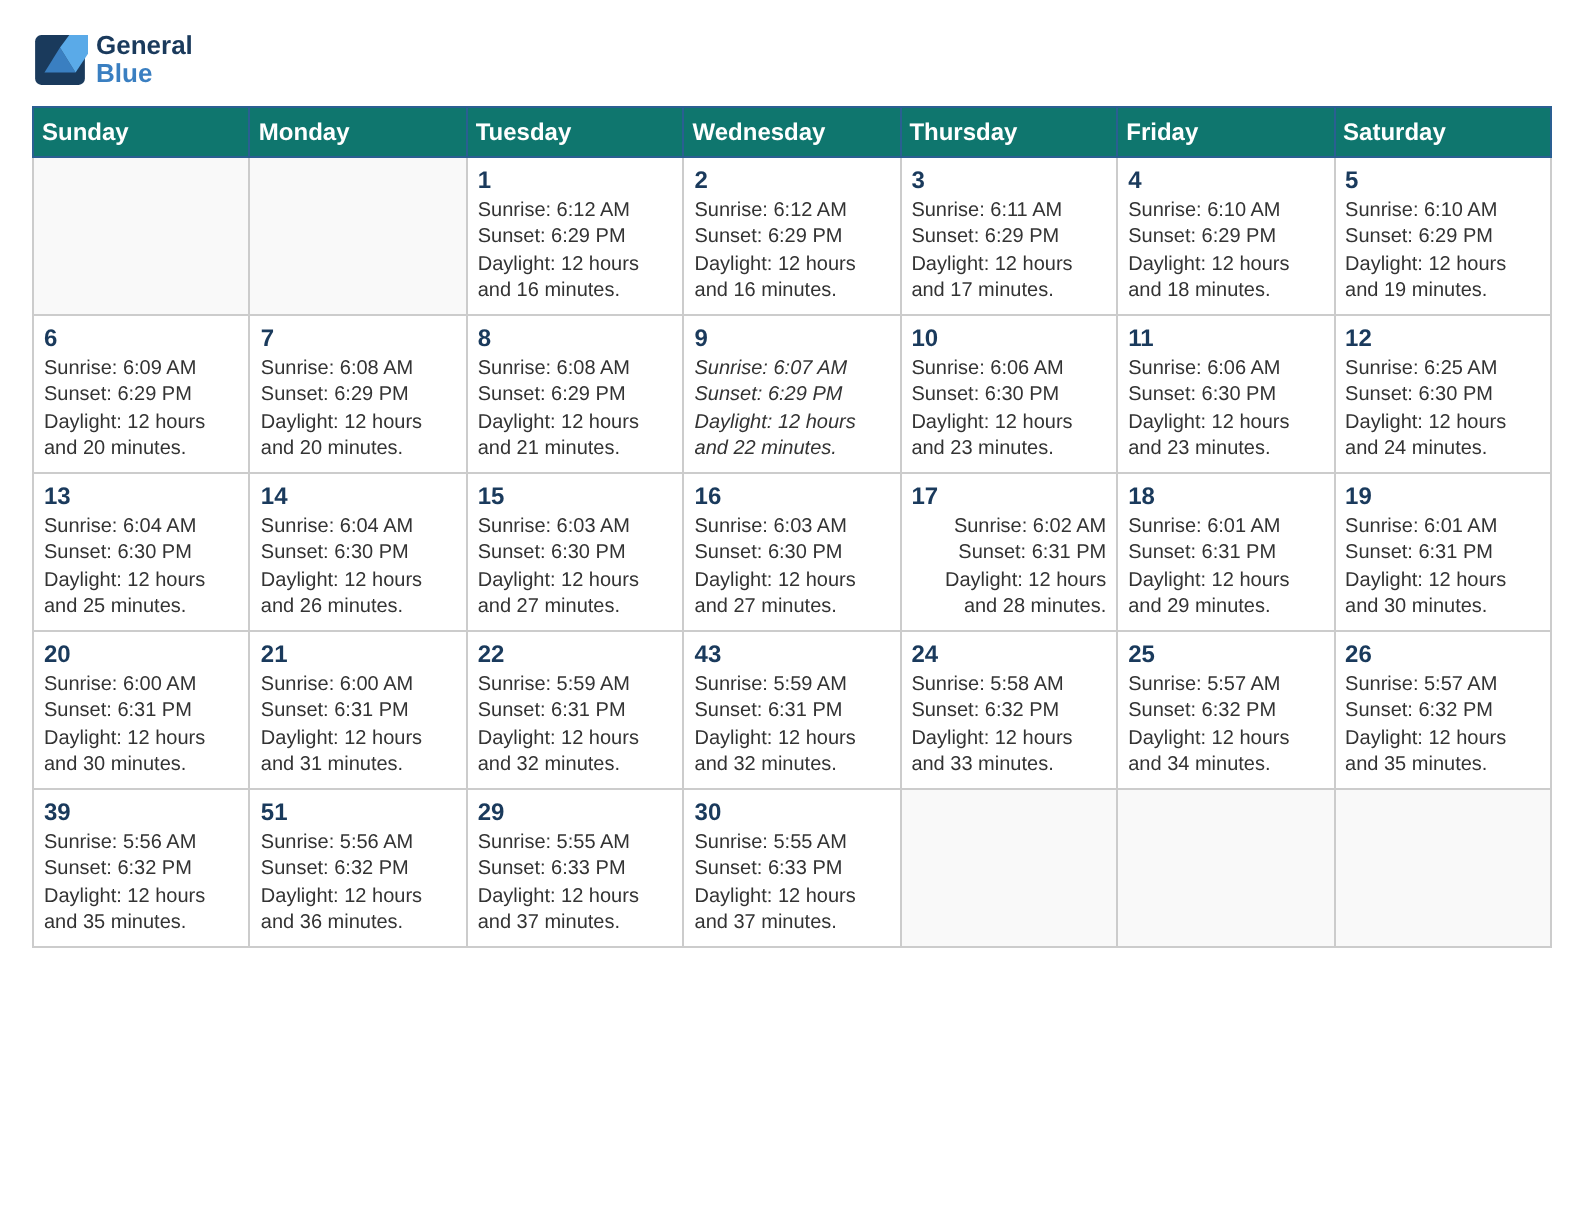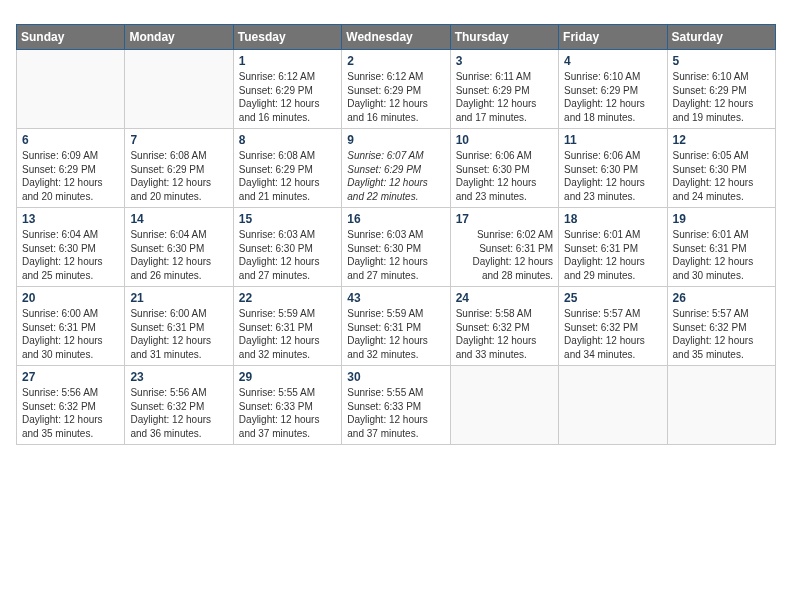--- a/index.html
+++ b/index.html
@@ -47,21 +47,21 @@
       font-size: 13px;
       color: #333;
       font-weight: normal;
     }
     .calendar {
       width: 100%;
       border-collapse: collapse;
       border: 1px solid #ccc;
     }
     .calendar th {
-      background-color: #737373;
+      background-color: #0f766e;
       color: #fff;
       font-size: 12px;
       font-weight: bold;
       padding: 5px 4px;
       text-align: left;
       border: 1px solid #2a5f92;
     }
     .calendar td {
       vertical-align: top;
       border: 1px solid #ccc;
@@ -84,20 +84,31 @@
     .day-info {
       font-size: 10px;
       color: #333;
       line-height: 1.35;
     }
   </style>
 </head>
 <body>
 
 <div class="header">
+  <div class="logo">
+    <svg class="logo-icon" viewBox="0 0 36 36">
+      <rect x="2" y="2" width="32" height="32" rx="4" fill="#1a3a5c"></rect>
+      <polygon points="8,26 18,10 28,26" fill="#3a7fc1"></polygon>
+      <polygon points="18,10 28,26 36,14 36,2 24,2" fill="#5aaae8"></polygon>
+    </svg>
+    <div class="logo-text">
+      <span>General</span>
+      <span>Blue</span>
+    </div>
+  </div>
 </div>
 
 <table class="calendar">
   <thead>
     <tr>
     <th>Sunday</th>
         <th>Monday</th>
         <th>Tuesday</th>
         <th>Wednesday</th>
         <th>Thursday</th>
@@ -172,21 +183,21 @@
 Daylight: 12 hours and 23 minutes.</div>
         </td>
         <td>
           <div class="day-number">11</div>
           <div class="day-info" style="white-space: pre-line;">Sunrise: 6:06 AM
 Sunset: 6:30 PM
 Daylight: 12 hours and 23 minutes.</div>
         </td>
         <td>
           <div class="day-number">12</div>
-          <div class="day-info" style="white-space: pre-line;">Sunrise: 6:05 AM
+          <div class="day-info" style="white-space: pre-line;">Sunrise: 6:25 AM
 Sunset: 6:30 PM
 Daylight: 12 hours and 24 minutes.</div>
         </td>
       </tr>
       <tr>
         <td>
           <div class="day-number">13</div>
           <div class="day-info" style="white-space: pre-line;">Sunrise: 6:04 AM
 Sunset: 6:30 PM
 Daylight: 12 hours and 25 minutes.</div>
@@ -267,27 +278,27 @@
         </td>
         <td>
           <div class="day-number">26</div>
           <div class="day-info" style="white-space: pre-line;">Sunrise: 5:57 AM
 Sunset: 6:32 PM
 Daylight: 12 hours and 35 minutes.</div>
         </td>
       </tr>
       <tr>
         <td>
-          <div class="day-number">27</div>
+          <div class="day-number">39</div>
           <div class="day-info" style="white-space: pre-line;">Sunrise: 5:56 AM
 Sunset: 6:32 PM
 Daylight: 12 hours and 35 minutes.</div>
         </td>
         <td>
-          <div class="day-number">23</div>
+          <div class="day-number">51</div>
           <div class="day-info" style="white-space: pre-line;">Sunrise: 5:56 AM
 Sunset: 6:32 PM
 Daylight: 12 hours and 36 minutes.</div>
         </td>
         <td>
           <div class="day-number">29</div>
           <div class="day-info" style="white-space: pre-line;">Sunrise: 5:55 AM
 Sunset: 6:33 PM
 Daylight: 12 hours and 37 minutes.</div>
         </td>

